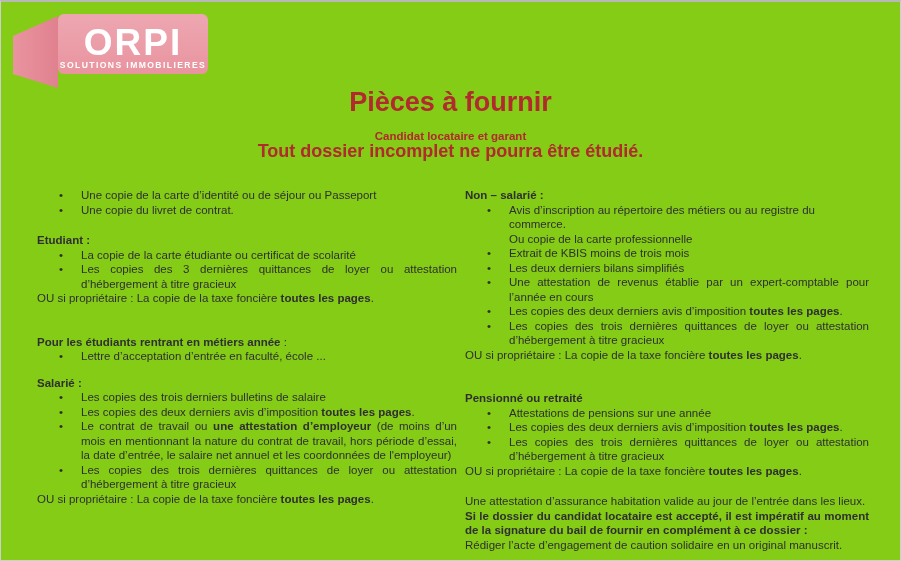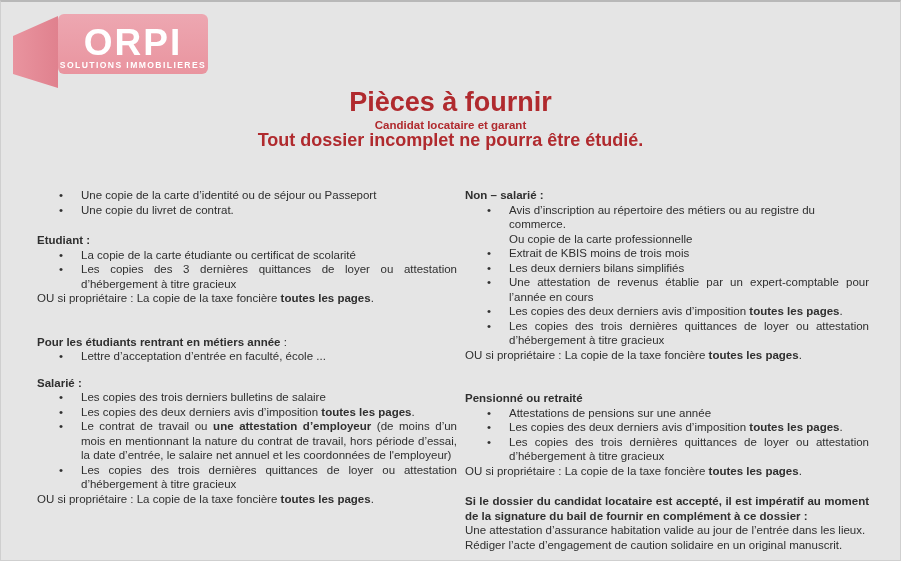--- a/index.html
+++ b/index.html
@@ -1,34 +1,34 @@
 <!DOCTYPE html>
 <html style="--title-red: #b02a2e; --text-color: #2f2f2f; --logo-pink: #e9949f; --logo-pink-light: #eda7b1; --logo-pink-dark: #e0818e;"><head>
 <meta charset="utf-8">
 <style>
   html,body{margin:0;padding:0;background:#ffffff;}
   .page{
     position:relative;
     width:901px;height:561px;
     box-sizing:border-box;
-    background:#e5e5e5;
+    background:#84cc16;
     border:1px solid #cfcfcf;
     border-top:2px solid #b8b8b8;
     font-family:"Liberation Sans","DejaVu Sans",sans-serif;
     color:var(--text-color,#2f2f2f);
     overflow:hidden;
     text-decoration:underline;
   }
   .logo{position:absolute;left:8px;top:6px;width:210px;height:90px;}
   .header{
     position:absolute;left:0;top:88px;width:100%;
     text-align:center;color:var(--title-red,#b02a2e);
   }
   .title{font-size:27px;line-height:25px;font-weight:bold;}
-  .sub1{font-size:11.5px;line-height:14px;font-weight:bold;margin-top:3px;}
+  .sub1{font-size:11.5px;line-height:14px;font-weight:bold;margin-top:14px;}
   .sub2{font-size:18px;line-height:15px;font-weight:bold;margin-top:1px;}
   .col{position:absolute;top:186px;font-size:11.5px;line-height:14.5px;}
   .col-left{left:36px;width:420px;}
   .col-right{left:464px;width:404px;}
   .blk{margin:0;}
   .heading,.sub{}
   .heading2,.para{margin-left:0;}
   .bullet{display:flex;margin-left:22px;}
   .marker{flex:0 0 22px;}
   .btext{flex:1;}
@@ -149,18 +149,18 @@
       <div class="blk bullet">
         <span class="marker">•</span>
         <span class="btext"><span>Les copies des deux derniers avis d’imposition </span><span class="bold">toutes les pages</span><span>.</span></span>
       </div>
       <div class="blk bullet justify">
         <span class="marker">•</span>
         <span class="btext"><span>Les copies des trois dernières quittances de loyer ou attestation d’hébergement à titre gracieux</span></span>
       </div>
       <div class="blk sub"><span>OU si propriétaire : La copie de la taxe foncière </span><span class="bold">toutes les pages</span><span>.</span></div>
       <div class="blk gap m"></div>
+      <div class="blk para"><span>Une attestation d’assurance habitation valide au jour de l’entrée dans les lieux.</span></div>
       <div class="blk para justify"><span class="bold">Si le dossier du candidat locataire est accepté, il est impératif au moment de la signature du bail de fournir en complément à ce dossier :</span></div>
-      <div class="blk para"><span>Une attestation d’assurance habitation valide au jour de l’entrée dans les lieux.</span></div>
       <div class="blk para"><span>Rédiger l’acte d’engagement de caution solidaire en un original manuscrit.</span></div>
     </div>
 
 </div>
 
 </body></html>

